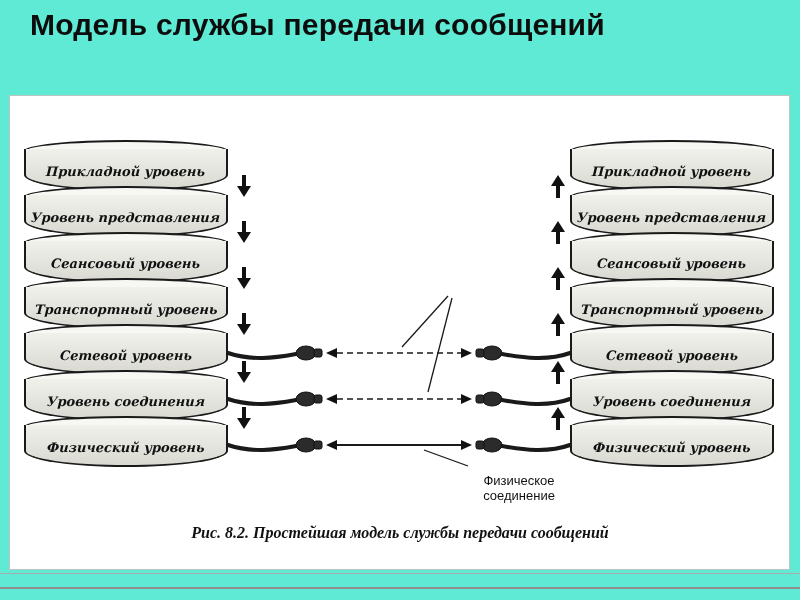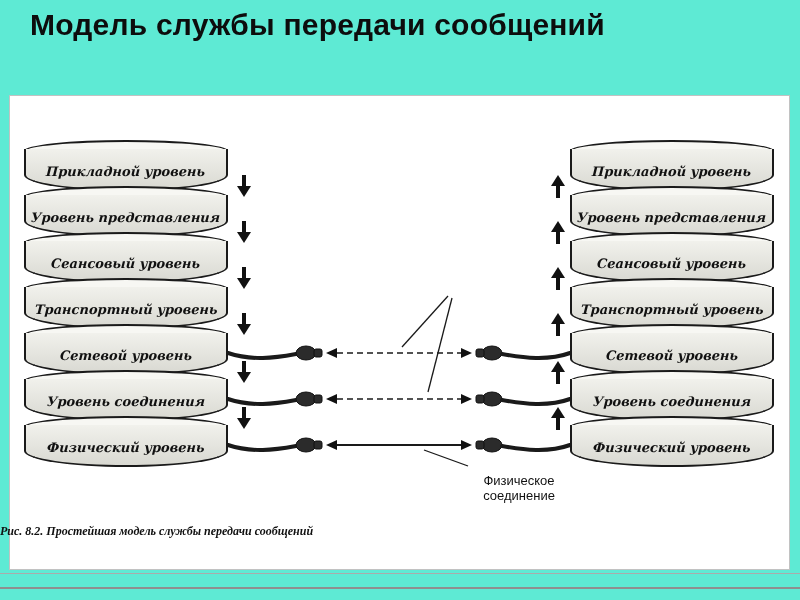--- a/index.html
+++ b/index.html
@@ -56,23 +56,23 @@
   .plug    { fill:#2b2b2b; stroke:#111; stroke-width:1; }
   
   .conn-label {
     position:absolute; font-size:13px; line-height:15px; color:#111;
     white-space:pre-line; text-align:center;
     font-family:"Liberation Sans", sans-serif;
   }
   .virtual-label  { left:436px; top:262px; width:118px; }
   .physical-label { left:460px; top:465px; width:118px;margin-top:8px; }
   .caption {
-    position:absolute; left:0; top:524px; width:800px; text-align:left;
+    position:absolute; left:0; top:524px; width:800px; text-align:center;
     font-family:"Liberation Serif", serif; font-style:italic; font-weight:700;
-    font-size:12px; color:#111;
+    font-size:16px; color:#111;
   }
   .rule-a { position:absolute; left:0; top:573px; width:800px; height:1px; background:#ababab; }
   .rule-b { position:absolute; left:0; top:587px; width:800px; height:2px; background:#8f8f8f; }
 </style>
 </head>
 <body>
 
 <div class="slide">
 
   <h1 class="title">Модель службы передачи сообщений</h1>

